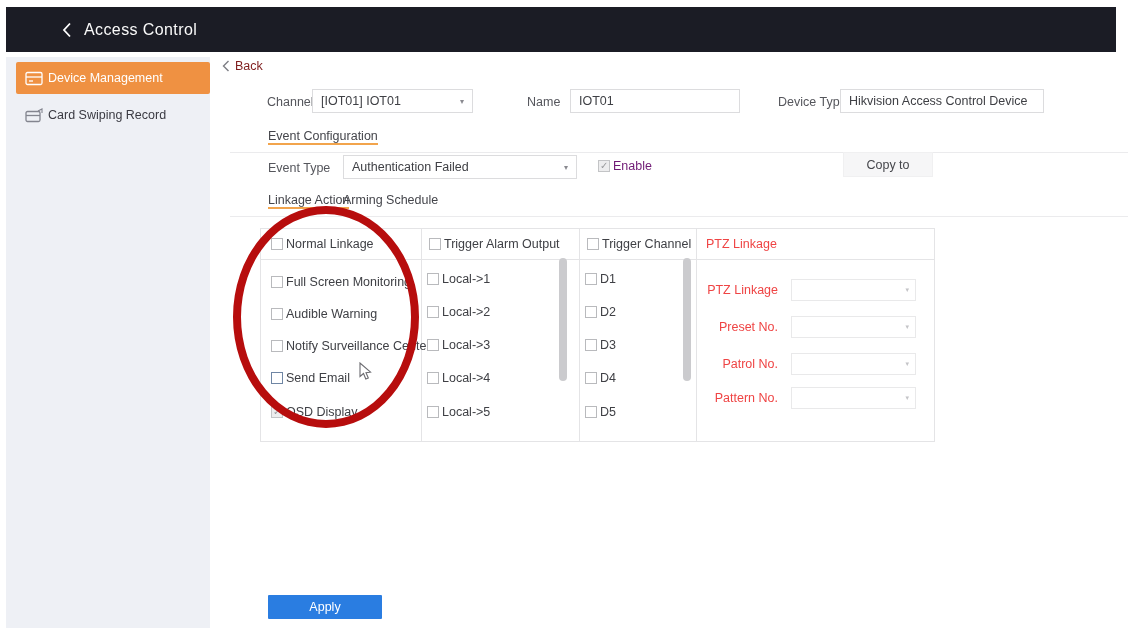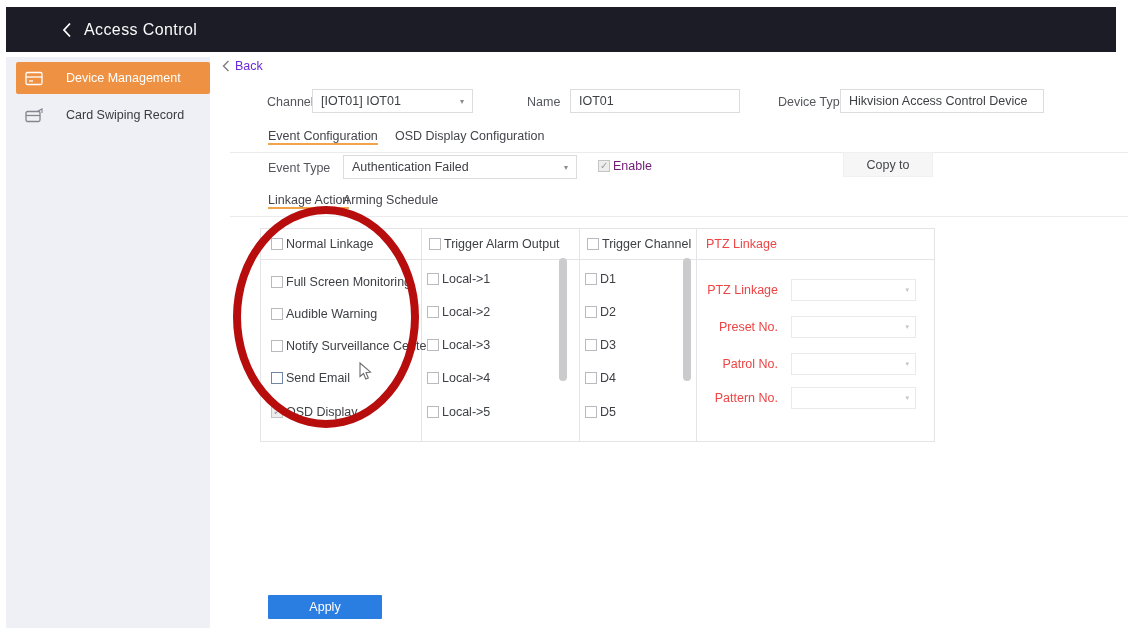--- a/index.html
+++ b/index.html
@@ -9,21 +9,21 @@
 
   
   .topbar { position:absolute; left:6px; top:7px; width:1110px; height:45px; background:#1b1c25; display:flex; align-items:center; }
   .topbar .chev { margin-left:56px; }
   .topbar .title { color:#fafafa; font-size:16px; font-weight:500; letter-spacing:.4px; margin-left:12px; }
 
   
   .sidebar { position:absolute; left:6px; top:57px; width:204px; height:571px; background:#eef0f5; }
   .side-item { position:absolute; left:10px; width:194px; height:32px; display:flex; align-items:center; font-size:12.5px; color:#3a3a42; cursor:pointer; }
   .side-item .s-icon { margin-left:9px; width:18px; height:15px; flex:0 0 18px; }
-  .side-item .s-label { margin-left:23px; white-space:nowrap; }
+  .side-item .s-label { margin-left:5px; white-space:nowrap; }
   .side-item.active { background:#ef9142; color:#fff; border-radius:2px; }
 
   
   .lbl { position:absolute; font-size:12.5px; color:#55565c; white-space:nowrap; }
   .val-box { position:absolute; height:24px; border:1px solid #dcdcde; background:#fff; font-size:12.5px; color:#3f4045; display:flex; align-items:center; padding:0 8px; white-space:nowrap; }
   .val-box .caret { margin-left:auto; font-size:8px; color:#8a8a90; padding-left:6px; }
   .divider { position:absolute; left:230px; width:898px; height:1px; background:#ebebed; }
 
   .tab { position:absolute; font-size:12.5px; color:#44454b; padding-bottom:0; cursor:pointer; white-space:nowrap; }
   .tab.active { border-bottom:2px solid #f2a44c; }
@@ -79,41 +79,40 @@
         <polyline points="13,3 17,1 17,5" fill="none" stroke="#83858f" stroke-width="1.1"></polyline>
       </svg>
       <span class="s-label">Card Swiping Record</span>
     </div>
   </div>
 
   <div style="position:absolute; left:222px; top:59px; display:flex; align-items:center; cursor:pointer;">
     <svg width="8" height="12" viewBox="0 0 8 12">
       <polyline points="6.5,1 1.5,6 6.5,11" fill="none" stroke="#7d7e84" stroke-width="1.4"></polyline>
     </svg>
-    <span style="font-size:12.5px; color:#6d28d9; margin-left:5px;">Back</span>
+    <span style="font-size:12.5px; color:#7f1d1d; margin-left:5px;">Back</span>
   </div>
 
   <span class="lbl" style="left:267px; top:95px;">Channel</span>
   <div class="val-box" style="left:312px; top:89px; width:161px;">
     <span>[IOT01] IOT01</span>
     <span class="caret">▾</span>
   </div>
 
   <span class="lbl" style="left:527px; top:95px;">Name</span>
   <div class="val-box" style="left:570px; top:89px; width:170px;">
     <span>IOT01</span>
   </div>
 
   <span class="lbl" style="left:778px; top:95px;">Device Type</span>
   <div class="val-box" style="left:840px; top:89px; width:204px;">
     <span>Hikvision Access Control Device</span>
   </div>
 
   <div class="tab active" style="left:268px; top:129px;">Event Configuration</div>
-  <div class="tab" style="left:395px; top:129px;">OSD Display Configuration</div>
   <div class="divider" style="top:152px;"></div>
 
   <span class="lbl" style="left:268px; top:161px;">Event Type</span>
   <div class="val-box" style="left:343px; top:155px; width:234px;">
     <span>Authentication Failed</span>
     <span class="caret">▾</span>
   </div>
   <div style="position:absolute; left:598px; top:159px; display:flex; align-items:center;">
     <span class="checkbox checked"></span>
     <span style="font-size:12.5px; color:#701a75; margin-left:3px;">Enable</span>

